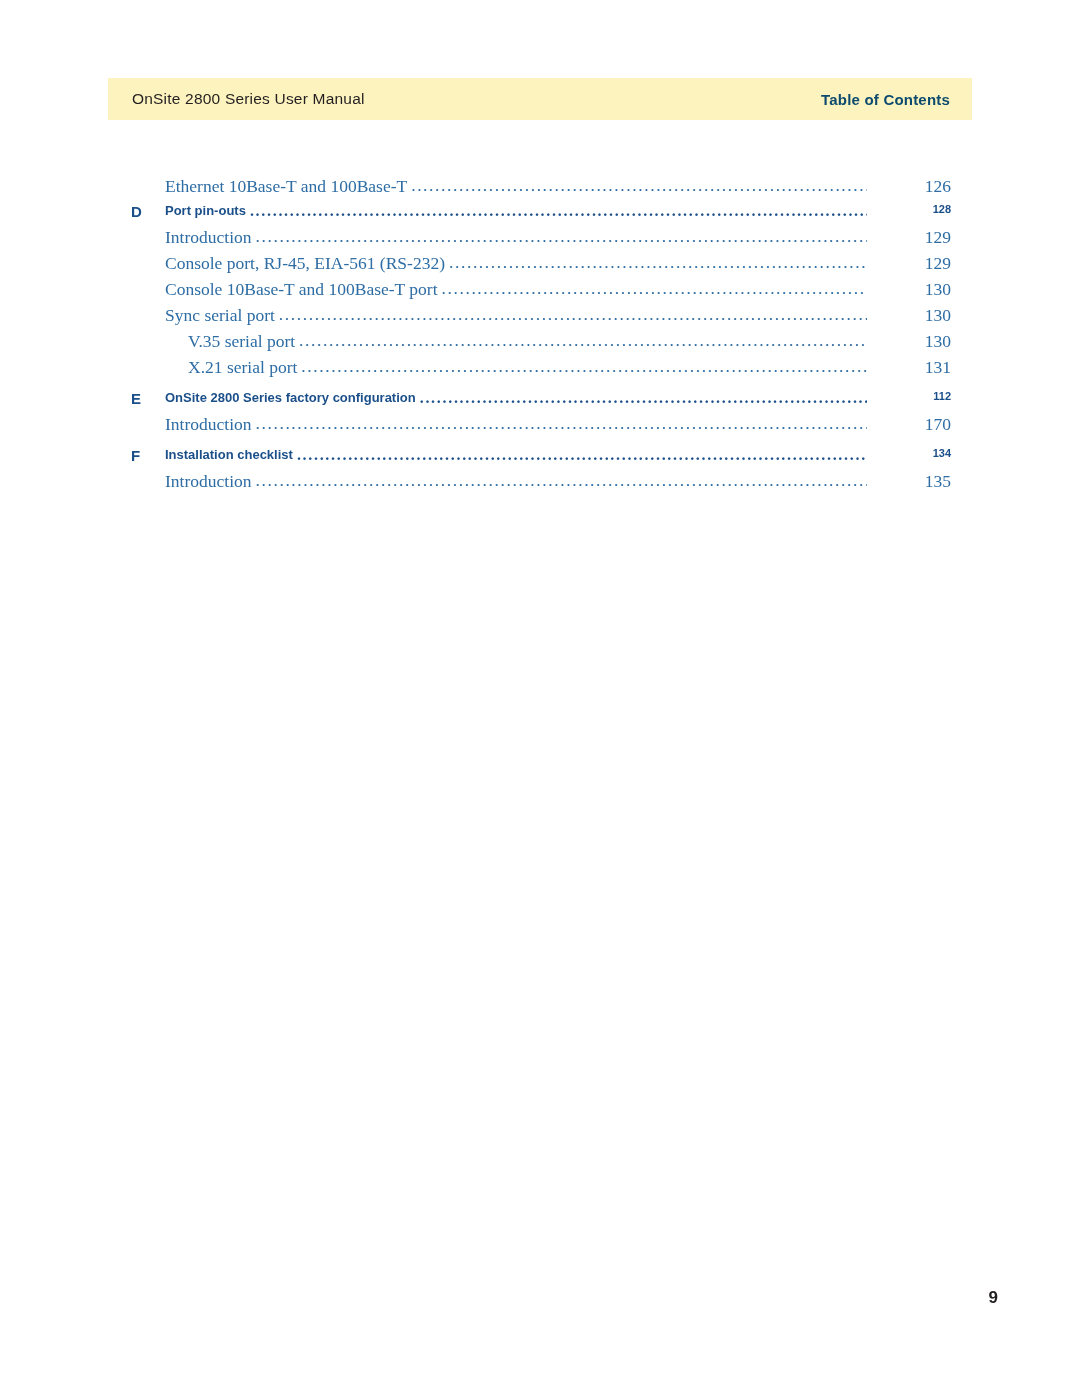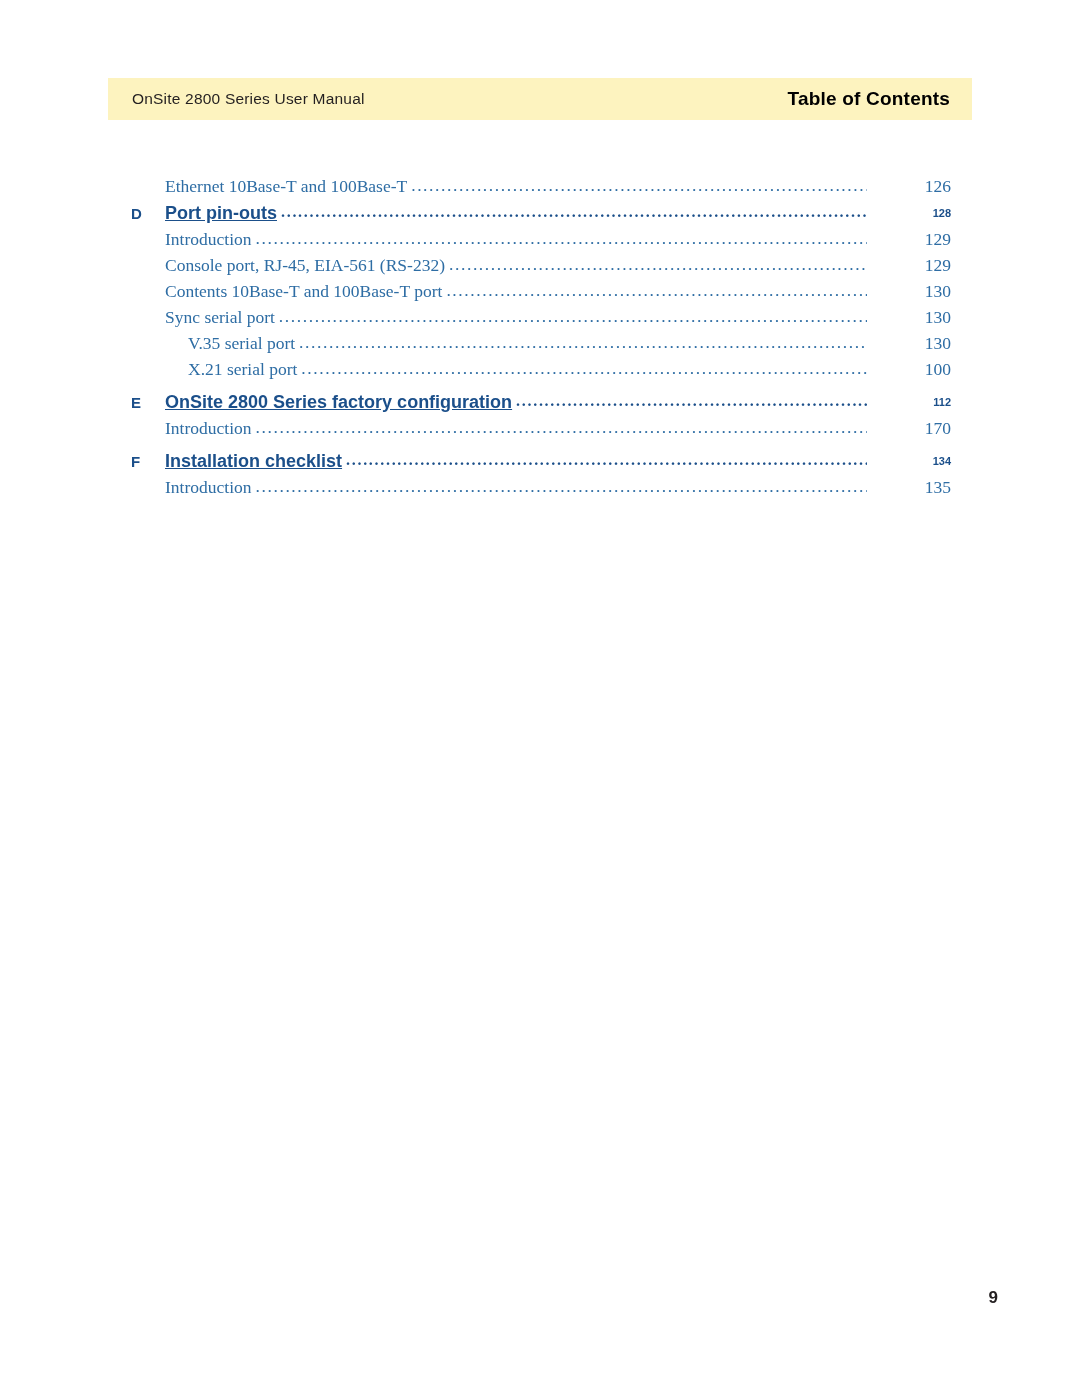--- a/index.html
+++ b/index.html
@@ -38,38 +38,38 @@
   }
   .header-left {
     font-family: "Liberation Sans", sans-serif;
     font-size: 15.5px;
     color: #231f20;
     letter-spacing: 0.2px;
     white-space: nowrap;
   }
   .header-right {
     font-family: "Liberation Sans", sans-serif;
-    font-size: 19px;
-    font-weight: bold;
-    color: #000000;
+    font-size: 15px;
+    font-weight: bold;
+    color: #0c4a6e;
     letter-spacing: 0.2px;
     white-space: nowrap;
   }
 
   
   .toc {
     position: absolute;
     left: 131px;
     top: 178px;
     width: 820px;
   }
 
   .toc-row {
     display: flex;
-    align-items: center;
+    align-items: flex-start;
     width: 100%;
     color: #2e6da4;
     line-height: 1.0;
   }
 
   
   .toc-row + .toc-row {
     margin-top: 8.5px;
   }
   .toc-row.gap-before {
@@ -89,23 +89,22 @@
 
   .title {
     white-space: nowrap;
     font-size: 17.5px;
     color: #2e6da4;
     font-family: "Liberation Serif", serif;
   }
   .toc-row.bold .title {
     font-family: "Liberation Sans", sans-serif;
     font-weight: bold;
-    font-size: 18px;
-    color: #1b4f8a;
-    text-decoration: underline;
+    font-size: 13px;
+    color: #1b4f8a;
   }
 
   .leader {
     flex: 1 1 auto;
     min-width: 4px;
     overflow: hidden;
     white-space: nowrap;
     color: #2e6da4;
     font-size: 17.5px;
     letter-spacing: 1.6px;
@@ -177,41 +176,41 @@
         <span class="pageno">129</span>
       </div>
       <div class="toc-row">
         <span class="indent-1"></span>
         <span class="title">Console port, RJ-45, EIA-561 (RS-232)</span>
         <span class="leader">............................................................................................................................................................................................................................................................................................................</span>
         <span class="pageno">129</span>
       </div>
       <div class="toc-row">
         <span class="indent-1"></span>
-        <span class="title">Contents 10Base-T and 100Base-T port</span>
+        <span class="title">Console 10Base-T and 100Base-T port</span>
         <span class="leader">............................................................................................................................................................................................................................................................................................................</span>
         <span class="pageno">130</span>
       </div>
       <div class="toc-row">
         <span class="indent-1"></span>
         <span class="title">Sync serial port</span>
         <span class="leader">............................................................................................................................................................................................................................................................................................................</span>
         <span class="pageno">130</span>
       </div>
       <div class="toc-row">
         <span class="indent-2"></span>
         <span class="title">V.35 serial port</span>
         <span class="leader">............................................................................................................................................................................................................................................................................................................</span>
         <span class="pageno">130</span>
       </div>
       <div class="toc-row">
         <span class="indent-2"></span>
         <span class="title">X.21 serial port</span>
         <span class="leader">............................................................................................................................................................................................................................................................................................................</span>
-        <span class="pageno">100</span>
+        <span class="pageno">131</span>
       </div>
       <div class="toc-row bold gap-before">
         <span class="letter">E</span>
         <span class="title">OnSite 2800 Series factory configuration</span>
         <span class="leader">............................................................................................................................................................................................................................................................................................................</span>
         <span class="pageno">112</span>
       </div>
       <div class="toc-row">
         <span class="indent-1"></span>
         <span class="title">Introduction</span>

